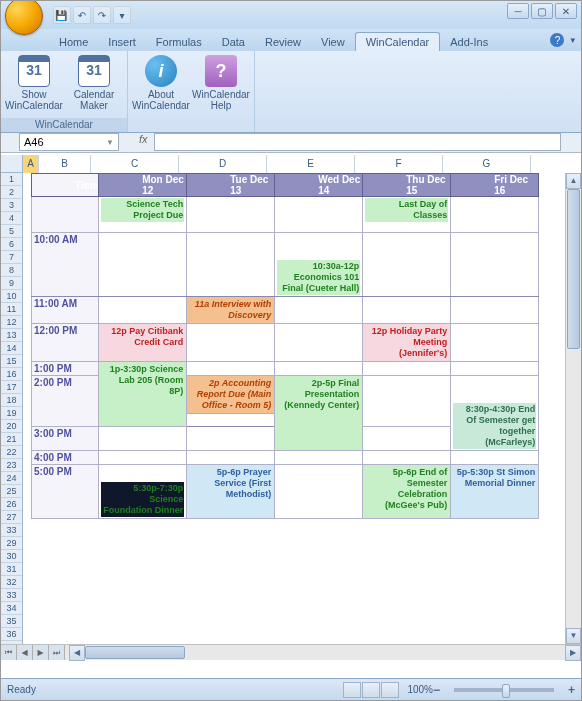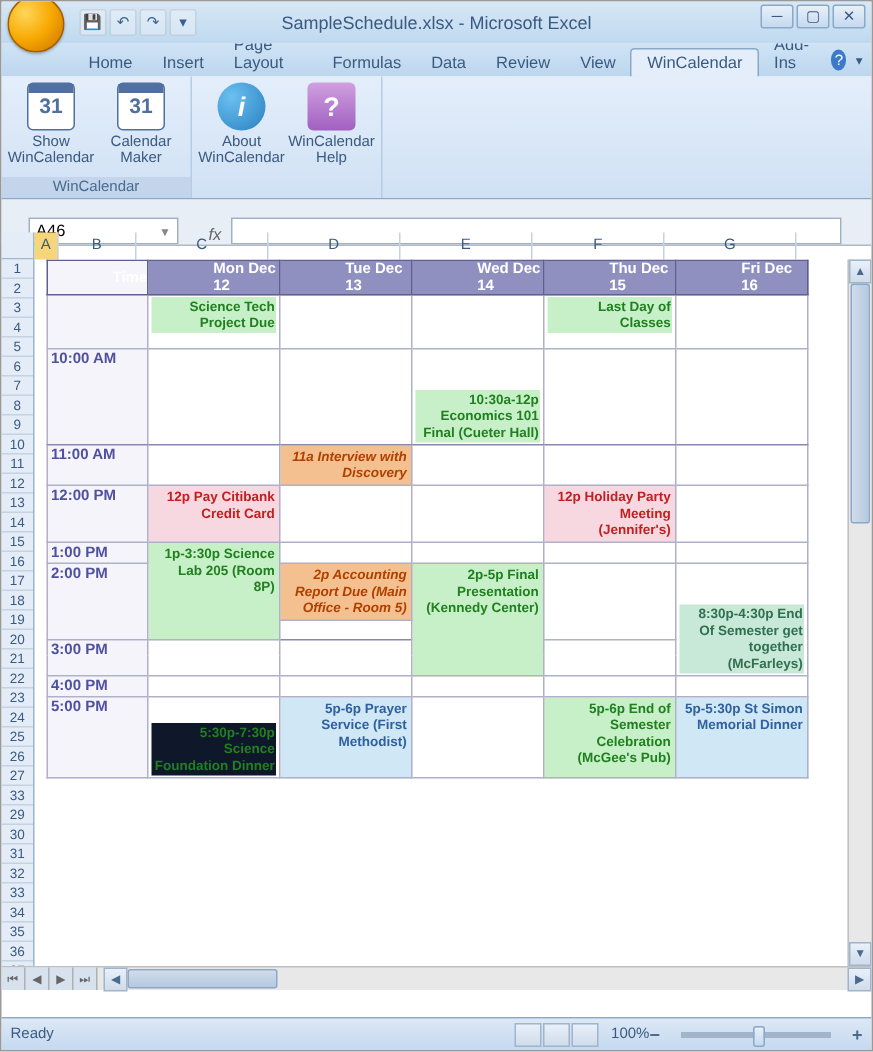--- a/index.html
+++ b/index.html
@@ -29,21 +29,21 @@
 .rbtn-icon { width: 32px; height: 32px; border-radius: 4px; display: flex; align-items: center; justify-content: center; margin-bottom: 2px; }
 .cal-icon { background: #fff; border: 1px solid #5070a0; position: relative; }
 .cal-icon::before { content: attr(data-day); position: absolute; top: 6px; left: 0; right: 0; text-align: center; font-size: 14px; font-weight: bold; color: #5070a0; }
 .cal-icon::after { content: ""; position: absolute; top: 0; left: 0; right: 0; height: 6px; background: #5070a0; }
 .info-icon { background: radial-gradient(circle at 30% 30%, #6ac0f0, #2a80c0); border-radius: 50%; color: #fff; font-size: 18px; font-weight: bold; font-style: italic; }
 .help-q-icon { background: linear-gradient(#d0a0e0, #a060c0); border-radius: 4px; color: #fff; font-size: 18px; font-weight: bold; }
 .rbtn-label { font-size: 10px; color: #3a5a80; text-align: center; line-height: 11px; }
 .rgroup-title { font-size: 10px; color: #4a6a90; text-align: center; padding: 1px 0 2px 0; background: rgba(180,200,225,.5); margin: 0 -6px; }
 
 
-.formula-bar { height: 31px; background: #e8eef5; border-bottom: 1px solid #b0b8c0; display: flex; align-items: flex-end; font-size: 11px; }
+.formula-bar { height: 20px; background: #e8eef5; border-bottom: 1px solid #b0b8c0; display: flex; align-items: flex-start; font-size: 11px; }
 .name-box { width: 100px; height: 18px; background: #fff; border: 1px solid #a0b0c0; margin-left: 18px; padding: 0 4px; display: flex; align-items: center; justify-content: space-between; }
 .name-box span:last-child { color: #888; font-size: 8px; }
 .fx-label { margin: 0 6px 0 20px; font-style: italic; color: #666; }
 .fx-input { flex: 1; height: 18px; background: #fff; border: 1px solid #a0b0c0; margin-right: 20px; }
 
 
 .grid-area { position: absolute; top: 154px; left: 0; right: 0; bottom: 40px; display: flex; }
 .corner { width: 22px; height: 18px; background: #e4ecf7; border-right: 1px solid #9eb6ce; border-bottom: 1px solid #9eb6ce; }
 .ch { border-right: 1px solid #c5d2e0; font-size: 10px; color: #3a5a80; text-align: center; line-height: 18px; }
 .ch.sel { background: #f7d67a; }
@@ -91,32 +91,30 @@
 <body>
 
 <div class="titlebar">
   <div class="orb"></div>
   <div class="qat">
     <div class="qat-btn">💾</div>
     <div class="qat-btn">↶</div>
     <div class="qat-btn">↷</div>
     <div class="qat-btn">▾</div>
   </div>
-  <div class="title-text">SampleSchedule.xlsx - Microsoft Excel</div>
   <div class="win-controls">
     <div class="win-btn">─</div>
     <div class="win-btn">▢</div>
     <div class="win-btn">✕</div>
   </div>
 </div>
 
 <div class="ribbon-tabs">
   <div class="rtab">Home</div>
   <div class="rtab">Insert</div>
-  <div class="rtab">Page Layout</div>
   <div class="rtab">Formulas</div>
   <div class="rtab">Data</div>
   <div class="rtab">Review</div>
   <div class="rtab">View</div>
   <div class="rtab active">WinCalendar</div>
   <div class="rtab">Add-Ins</div>
   <div class="help-icon">?</div>
   <div class="mini-caret">▾</div>
 </div>
 

